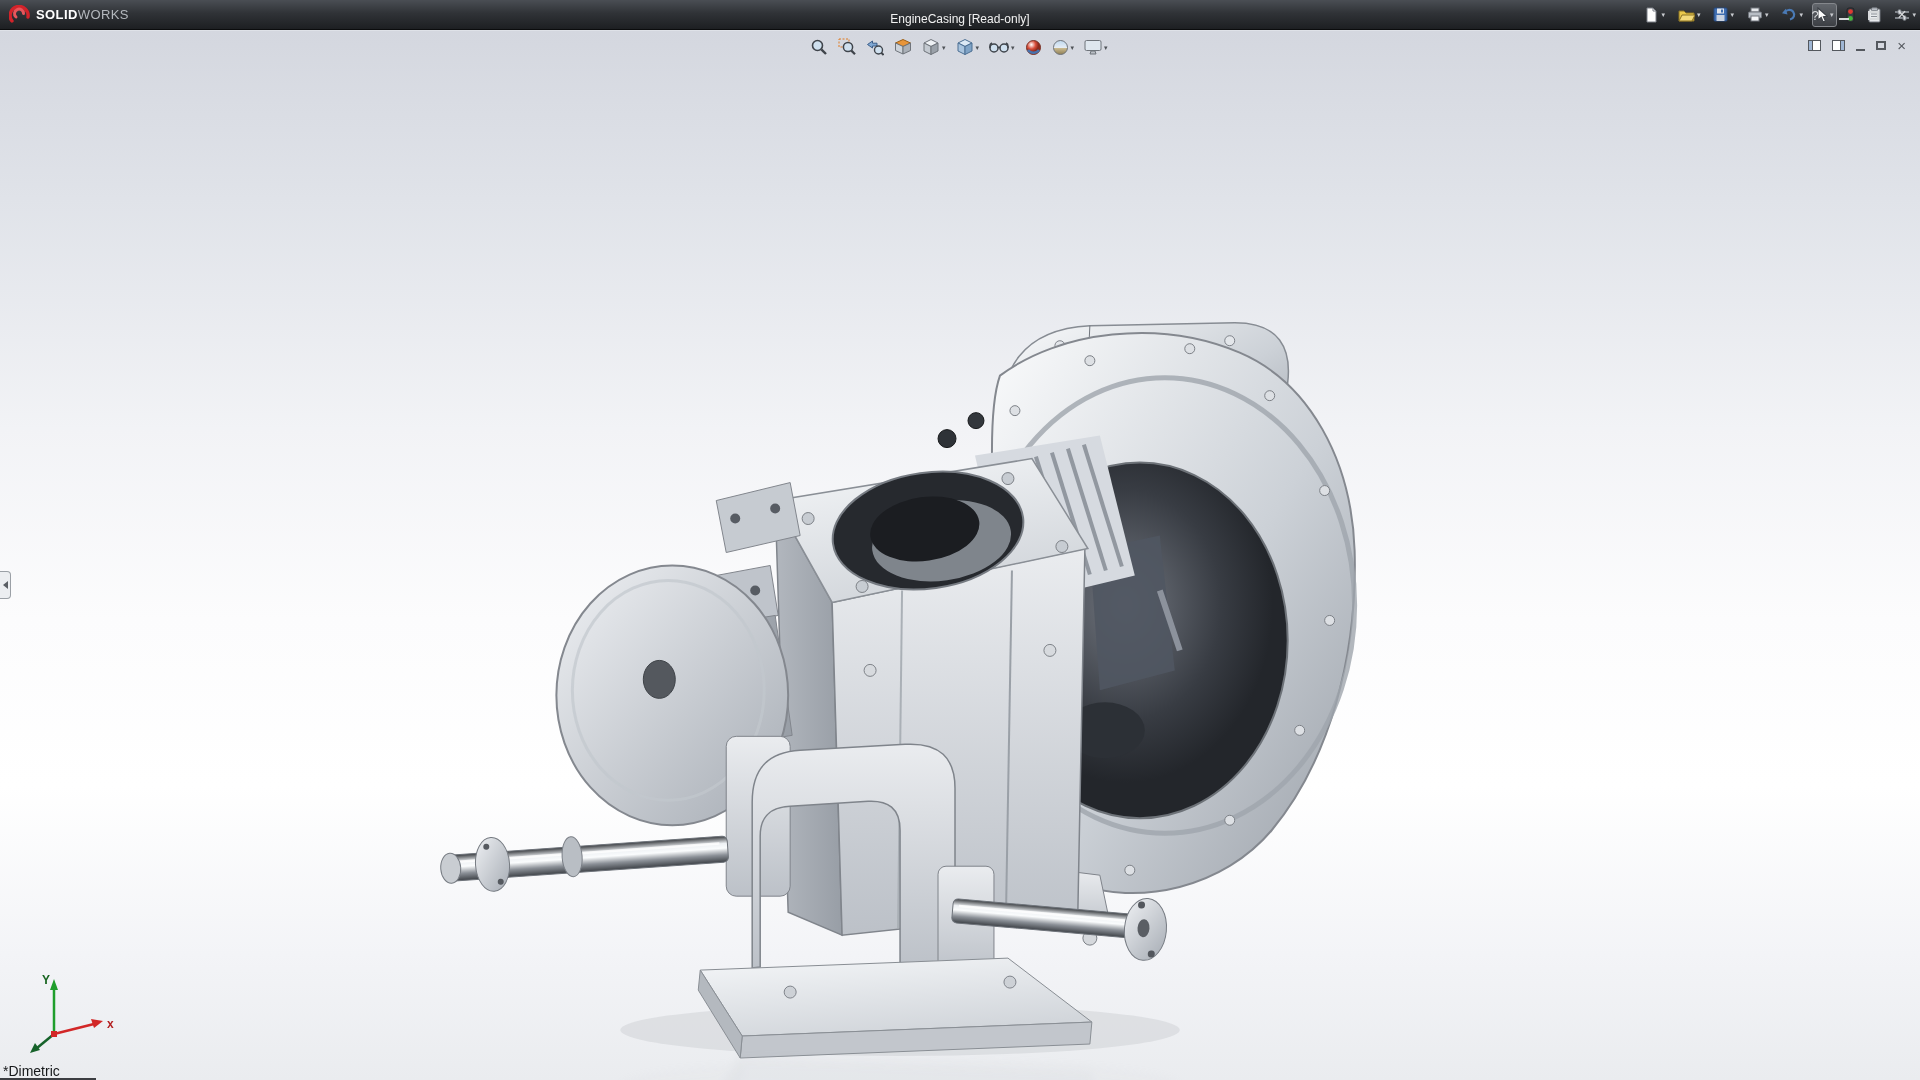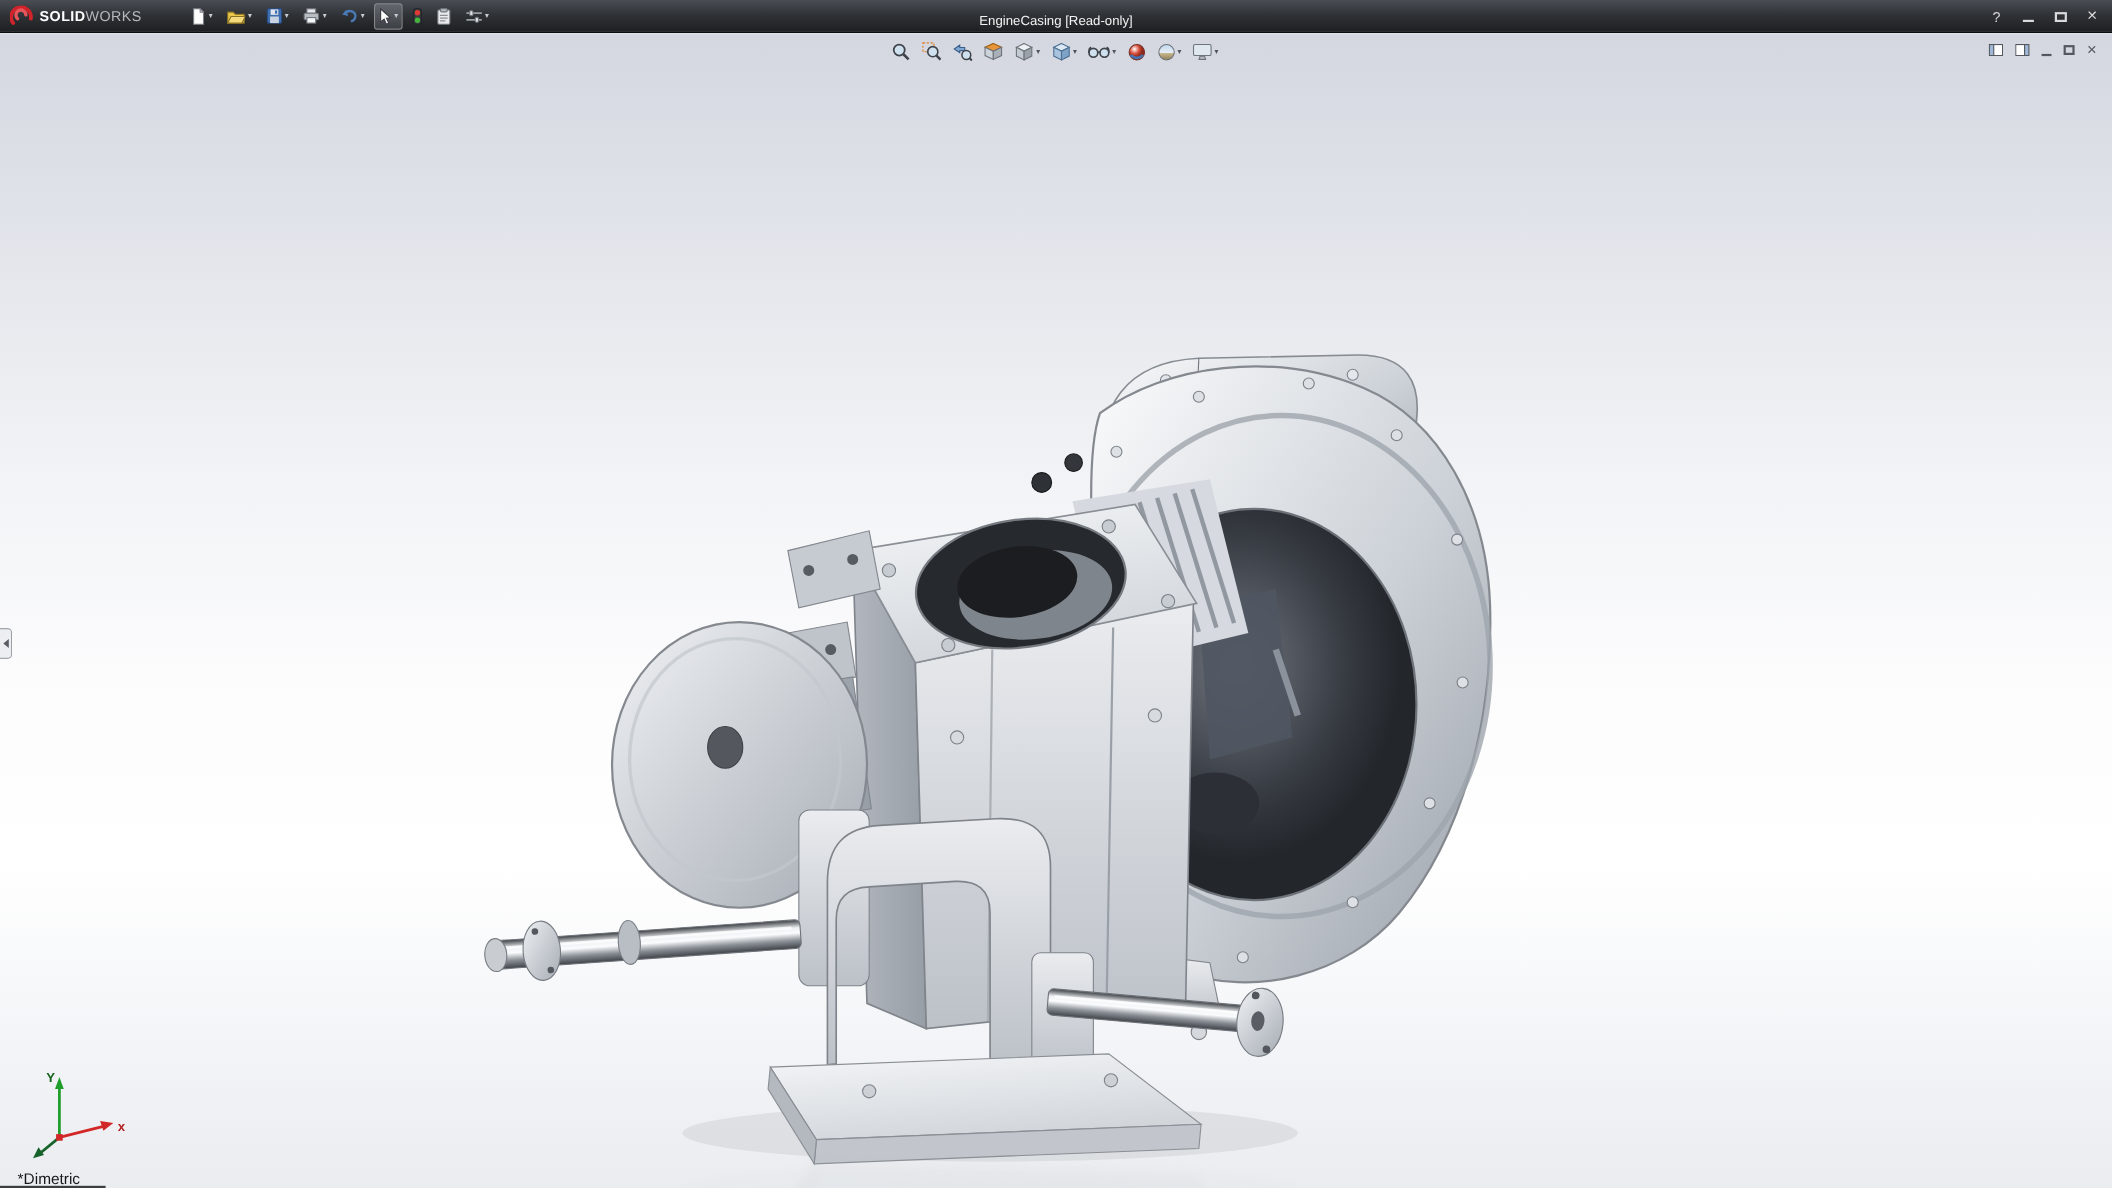--- a/index.html
+++ b/index.html
@@ -7,21 +7,21 @@
   body {
     width: 1920px; height: 1080px; overflow: hidden; position: relative;
     font-family: "Liberation Sans", sans-serif; background: #dfe2e8;
   }
 
   
   .titlebar {
     position: absolute; top: 0; left: 0; width: 100%; height: 30px;
     background: linear-gradient(180deg, #4a4e54 0%, #303337 45%, #1d1f22 100%);
     border-bottom: 1px solid #0b0c0d;
-    display: flex; align-items: center; z-index: 20;
+    display: flex; align-items: center; z-index: 20; justify-content: space-between;
   }
   .logo { display: flex; align-items: center; gap: 5px; padding-left: 9px; }
   .logo-text { font-size: 13px; letter-spacing: .4px; color: #ffffff; font-weight: bold; }
   .logo-text .works { color: #b4b8bd; font-weight: normal; }
   .tb-tools { display: flex; align-items: center; margin-left: 40px; gap: 5px; }
   .tb-btn {
     display: flex; align-items: center; height: 24px; padding: 0 3px;
     border: 1px solid transparent; border-radius: 3px; cursor: default;
   }
   .tb-btn.active {
@@ -68,21 +68,21 @@
     background: #eceef1; border: 1px solid #9ba0a6; border-left: none;
     border-radius: 0 4px 4px 0; display: flex; align-items: center; justify-content: center; z-index: 5;
   }
   .collapse-arrow {
     width: 0; height: 0;
     border-top: 4px solid transparent; border-bottom: 4px solid transparent;
     border-right: 5px solid #5a5e64;
   }
 
   
-  .view-label { position: absolute; left: 16px; bottom: 1px; font-size: 14px; color: #16181a; z-index: 6; }
+  .view-label { position: absolute; left: 3px; bottom: 1px; font-size: 14px; color: #16181a; z-index: 6; }
   .triad { position: absolute; left: 10px; bottom: 20px; z-index: 6; }
   .bottom-edge { position: absolute; left: 0; bottom: 0; width: 96px; height: 2px; background: #3c3e42; z-index: 7; }
 </style>
 </head>
 <body>
 
 <div class="titlebar">
   <div class="logo">
     <svg width="22" height="20" viewBox="0 0 22 20">
       <path d="M3 16 A9 9 0 1 1 19 12" fill="none" stroke="#d2232a" stroke-width="3.4" stroke-linecap="round"></path>

